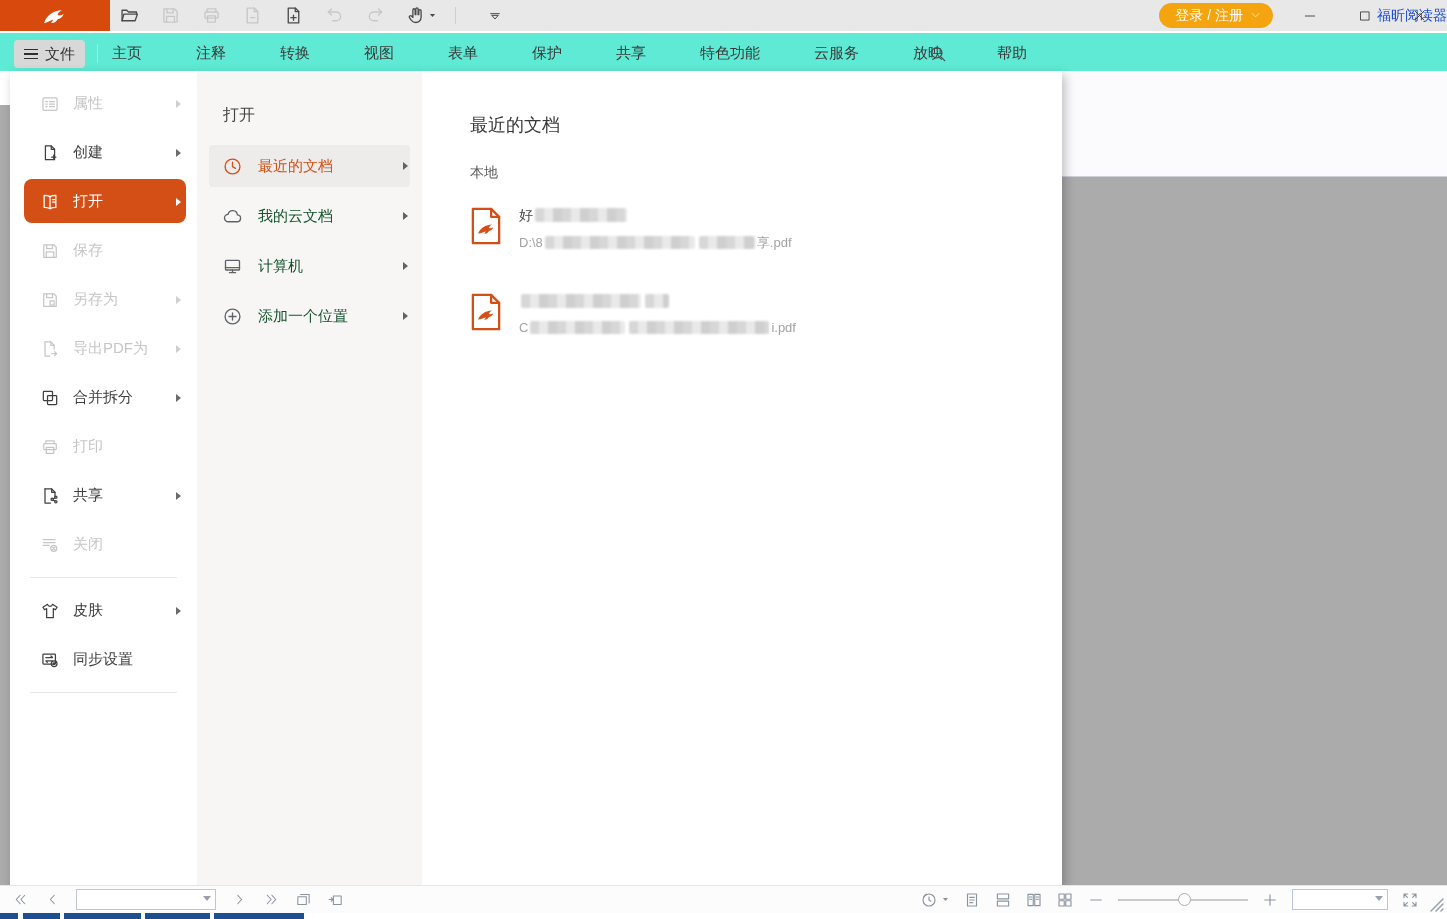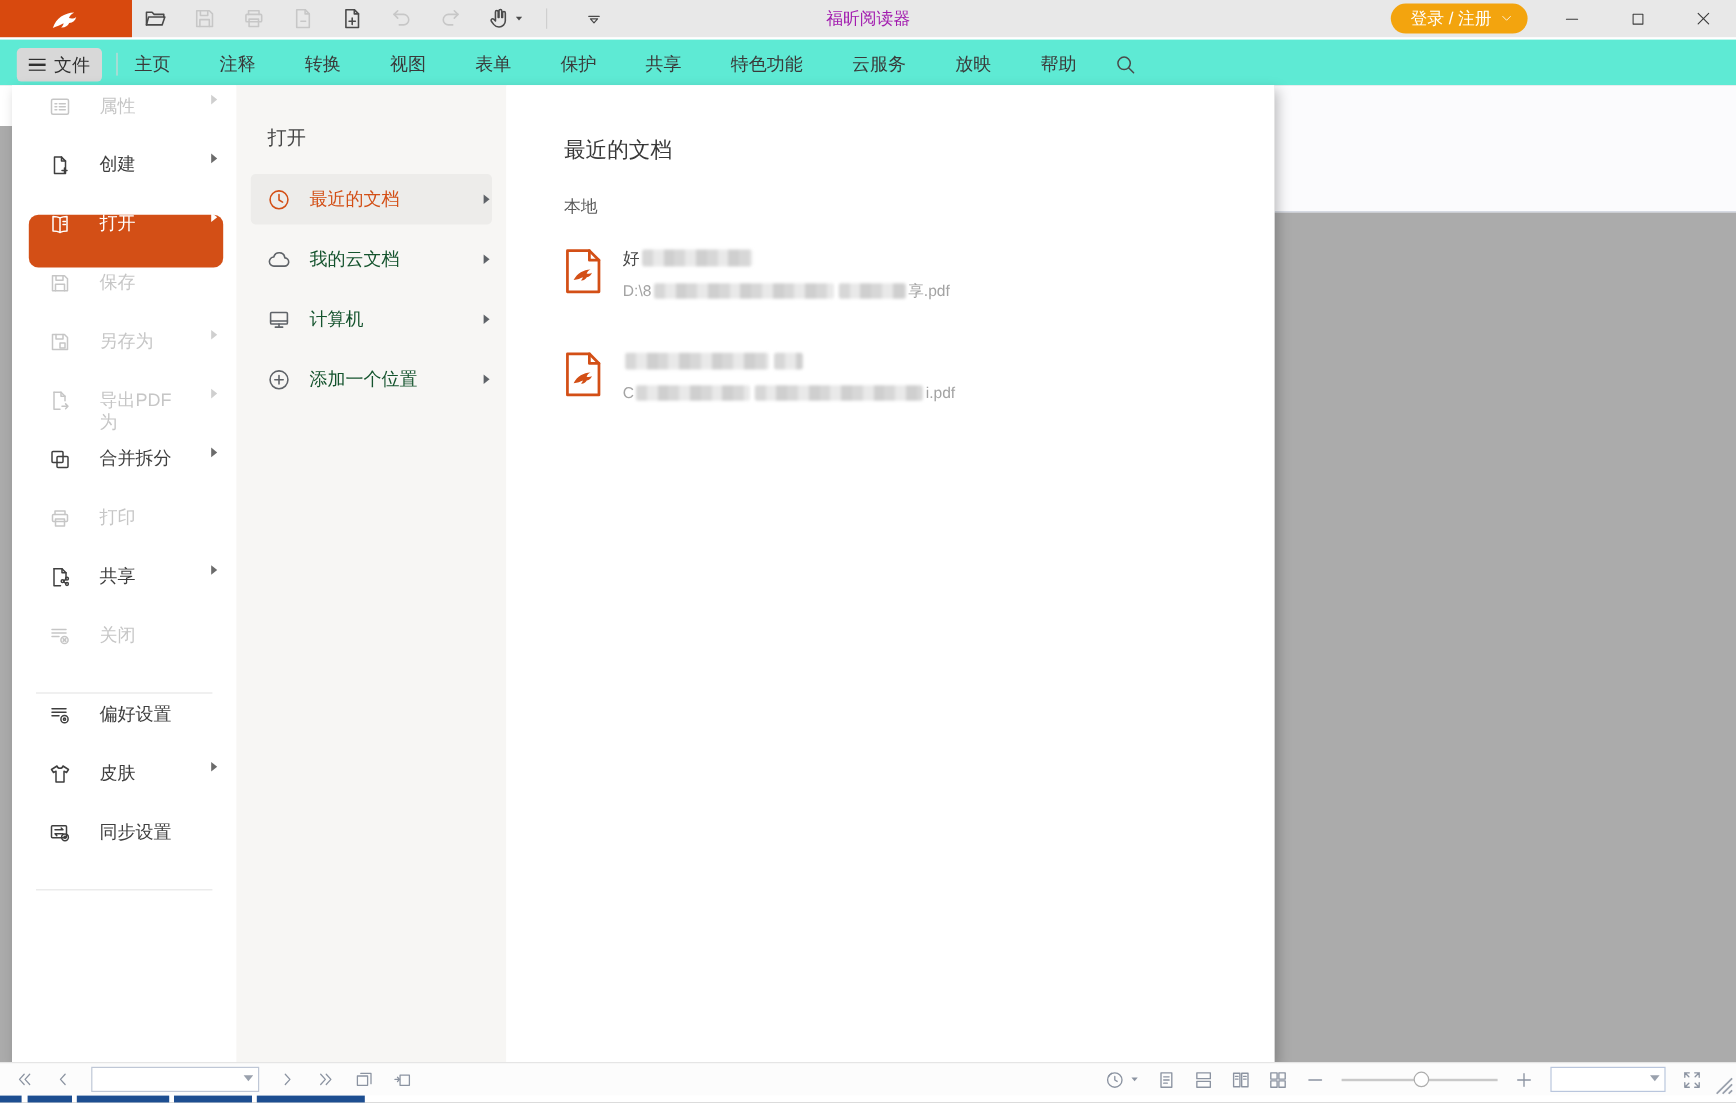--- a/index.html
+++ b/index.html
@@ -10,49 +10,49 @@
   
   .titlebar{position:absolute;left:0;top:0;width:100%;height:31px;background:#e8e8e8;}
   .logo{position:absolute;left:0;top:0;width:110px;height:31px;background:#d8490e;
         display:flex;align-items:center;justify-content:center;}
   .qat{position:absolute;left:118px;top:0;height:31px;display:flex;align-items:center;gap:19px;}
   .qat .tbtn{width:22px;height:22px;display:flex;align-items:center;justify-content:center;position:relative;}
   .tbtn.enabled{color:#4a4a4a;} .tbtn.disabled{color:#c7c7c7;}
   .qat-sep{position:absolute;left:455px;top:7px;width:1px;height:17px;background:#cfcfcf;}
   .qat-collapse{position:absolute;left:483px;top:4px;width:24px;height:24px;color:#4a4a4a;
         display:flex;align-items:center;justify-content:center;}
-  .win-title{position:absolute;left:0;right:0;top:0;height:31px;line-height:31px;text-align:center;
-        color:#a21caf;font-size:14px;pointer-events:none;}
+  .win-title{position:absolute;left:0;right:0;top:0;height:31px;line-height:31px;text-align:right;
+        color:#1d4ed8;font-size:14px;pointer-events:none;}
   .login-pill{position:absolute;right:174px;top:3px;height:25px;padding:0 12px 0 16px;border-radius:13px;
         background:#f3a40e;color:#fff;font-size:14px;display:flex;align-items:center;gap:7px;}
   .win-controls{position:absolute;right:0;top:0;height:31px;display:flex;}
   .win-controls .wbtn{width:55px;height:31px;display:flex;align-items:center;justify-content:center;color:#3b3b3b;}
 
   
   .menubar{position:absolute;left:0;top:33px;width:100%;height:40px;background:#5eead4;}
   .file-btn{position:absolute;left:14px;top:7px;width:71px;height:28px;border-radius:4px;background:#d8d8d8;
         display:flex;align-items:center;justify-content:center;gap:7px;font-size:15px;color:#2f2f2f;}
   .burger{width:14px;height:10px;border-top:1.6px solid #2f2f2f;border-bottom:1.6px solid #2f2f2f;position:relative;}
   .burger::after{content:'';position:absolute;left:0;right:0;top:3.2px;height:1.6px;background:#2f2f2f;}
   .menu-sep{position:absolute;left:97px;top:11px;width:1px;height:19px;background:#d5d5d5;}
-  .menu-items{position:absolute;left:112px;top:0;height:40px;display:flex;align-items:center;gap:41px;}
+  .menu-items{position:absolute;left:112px;top:0;height:40px;display:flex;align-items:center;gap:54px;}
   .menu-item{font-size:15px;color:#3a3a3a;white-space:nowrap;}
   .menu-search{position:absolute;left:928px;top:11px;width:20px;height:20px;color:#4a4a4a;}
 
   
   .docbg{position:absolute;left:0;top:71px;width:100%;height:815px;background:#ababab;}
   .ribbon-patch{position:absolute;left:1062px;right:0;top:71px;height:106px;background:#fbfbfd;
         border-bottom:1px solid #ccd1dc;}
   .left-sliver{position:absolute;left:0;top:71px;width:10px;height:34px;background:#fff;}
 
   
   .overlay{position:absolute;left:10px;top:71px;width:1052px;height:815px;background:#fff;
         box-shadow:3px 4px 10px rgba(0,0,0,.25);}
   .fm-sidebar{position:absolute;left:0;top:0;width:187px;height:100%;background:#fff;padding-top:8px;}
-  .fm-row{position:relative;height:49px;display:flex;align-items:flex-start;padding:0 16px 0 30px;gap:23px;font-size:15px;}
+  .fm-row{position:relative;height:49px;display:flex;align-items:center;padding:0 16px 0 30px;gap:13px;font-size:15px;}
   .fm-row .lbl{flex:1;position:relative;z-index:1;}
   .fm-row .rowic{width:20px;height:20px;position:relative;z-index:1;display:flex;align-items:center;}
   .fm-row.enabled{color:#3f3f3f;} .fm-row.disabled{color:#c6c6c6;}
   .fm-row.sel{color:#fff;}
   .fm-row.sel::before{content:'';position:absolute;left:14px;right:11px;top:2px;bottom:3px;background:#d34f16;border-radius:8px;}
   .subarrow{width:0;height:0;border-left:5px solid #6b6b6b;border-top:4px solid transparent;border-bottom:4px solid transparent;
         position:relative;z-index:1;}
   .fm-row.disabled .subarrow{border-left-color:#cfcfcf;}
   .fm-row.sel .subarrow{border-left-color:#fff;}
   .fm-divider{height:1px;background:#e7e7e7;margin:8px 20px;}
@@ -340,30 +340,20 @@
           <span class="rowic">
             <svg class="ic" width="20" height="20" viewBox="0 0 24 24">
               <path d="M4 5.5h14M4 9h14M4 12.5h7"></path>
               <circle cx="16.5" cy="16" r="3.6"></circle>
               <path d="M15.1 14.6l2.8 2.8M17.9 14.6l-2.8 2.8"></path>
             </svg>
           </span>
           <span class="lbl">关闭</span>
         </div>
         <div class="fm-divider"></div>
-        <div class="fm-row enabled">
-          <span class="rowic">
-            <svg class="ic" width="20" height="20" viewBox="0 0 24 24">
-              <path d="M4 5.5h14M4 9h14M4 12.5h7"></path>
-              <circle cx="16.5" cy="16" r="3.6"></circle>
-              <circle cx="16.5" cy="16" r="1.1"></circle>
-            </svg>
-          </span>
-          <span class="lbl">偏好设置</span>
-        </div>
         <div class="fm-row enabled">
           <span class="rowic">
             <svg class="ic" width="20" height="20" viewBox="0 0 24 24">
               <path d="M9 4 3.5 7.5l2 3L8 9.2V20h8V9.2l2.5 1.3 2-3L15 4c-.4 1.5-1.6 2.3-3 2.3S9.4 5.5 9 4z"></path>
             </svg>
           </span>
           <span class="lbl">皮肤</span>
           <span class="subarrow"></span>
         </div>
         <div class="fm-row enabled">

